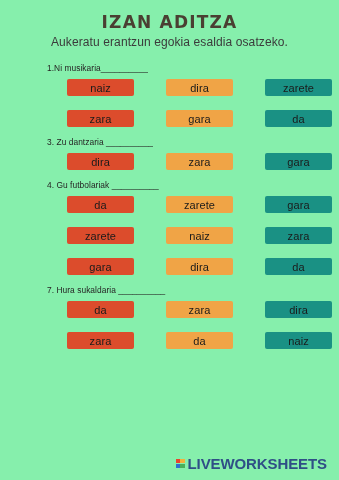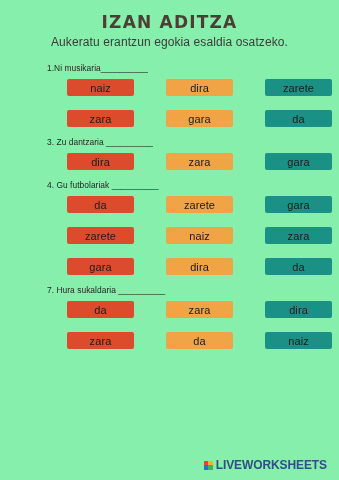--- a/index.html
+++ b/index.html
@@ -98,21 +98,21 @@
     grid-template-columns: 1fr 1fr;
     grid-template-rows: 1fr 1fr;
     gap: 0.5px;
   }
   .lw-icon i { display: block; }
   .lw-icon i:nth-child(1) { background: #e8442e; }
   .lw-icon i:nth-child(2) { background: #f3b13c; }
   .lw-icon i:nth-child(3) { background: #2f6fd0; }
   .lw-icon i:nth-child(4) { background: #49b05a; }
   .lw-text {
-    font-size: 12px;
+    font-size: 15px;
     font-weight: bold;
     color: #2f4f86;
     letter-spacing: -0.1px;
     font-family: "Liberation Sans", sans-serif;
   }
 </style>
 </head>
 <body>
 
 <div class="sheet">

